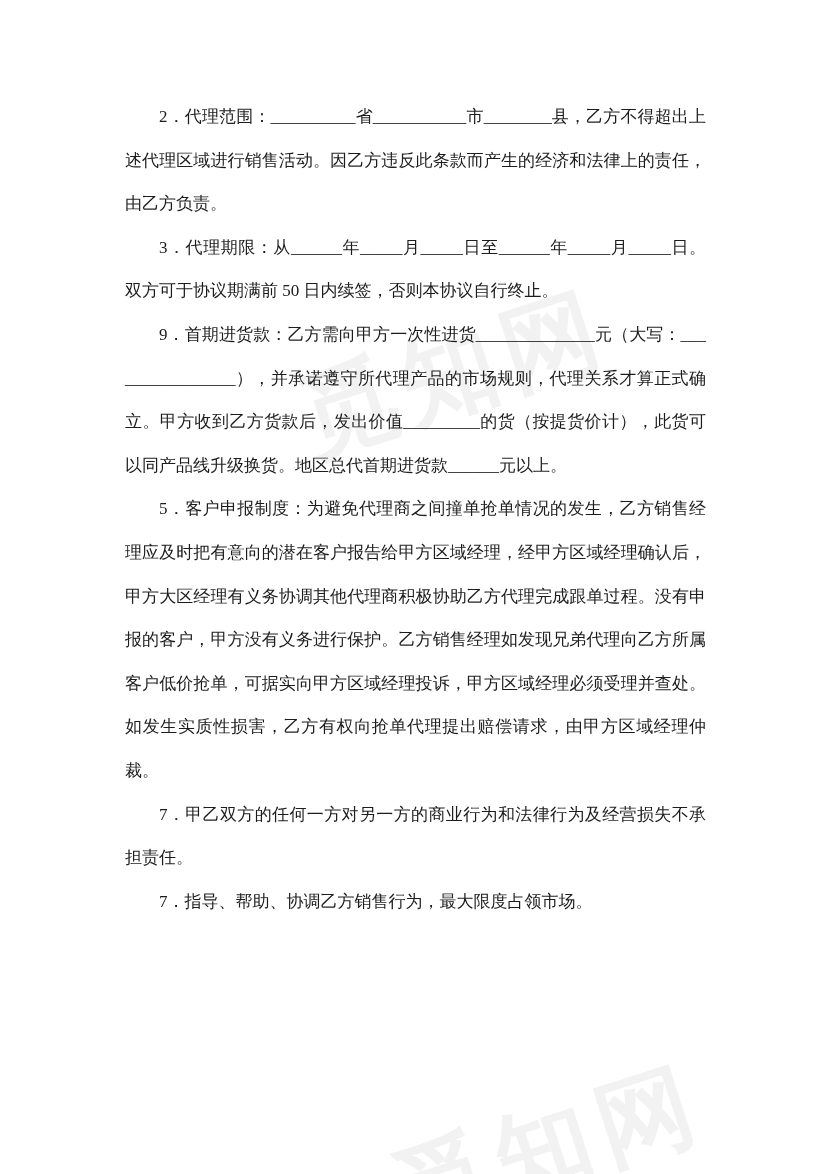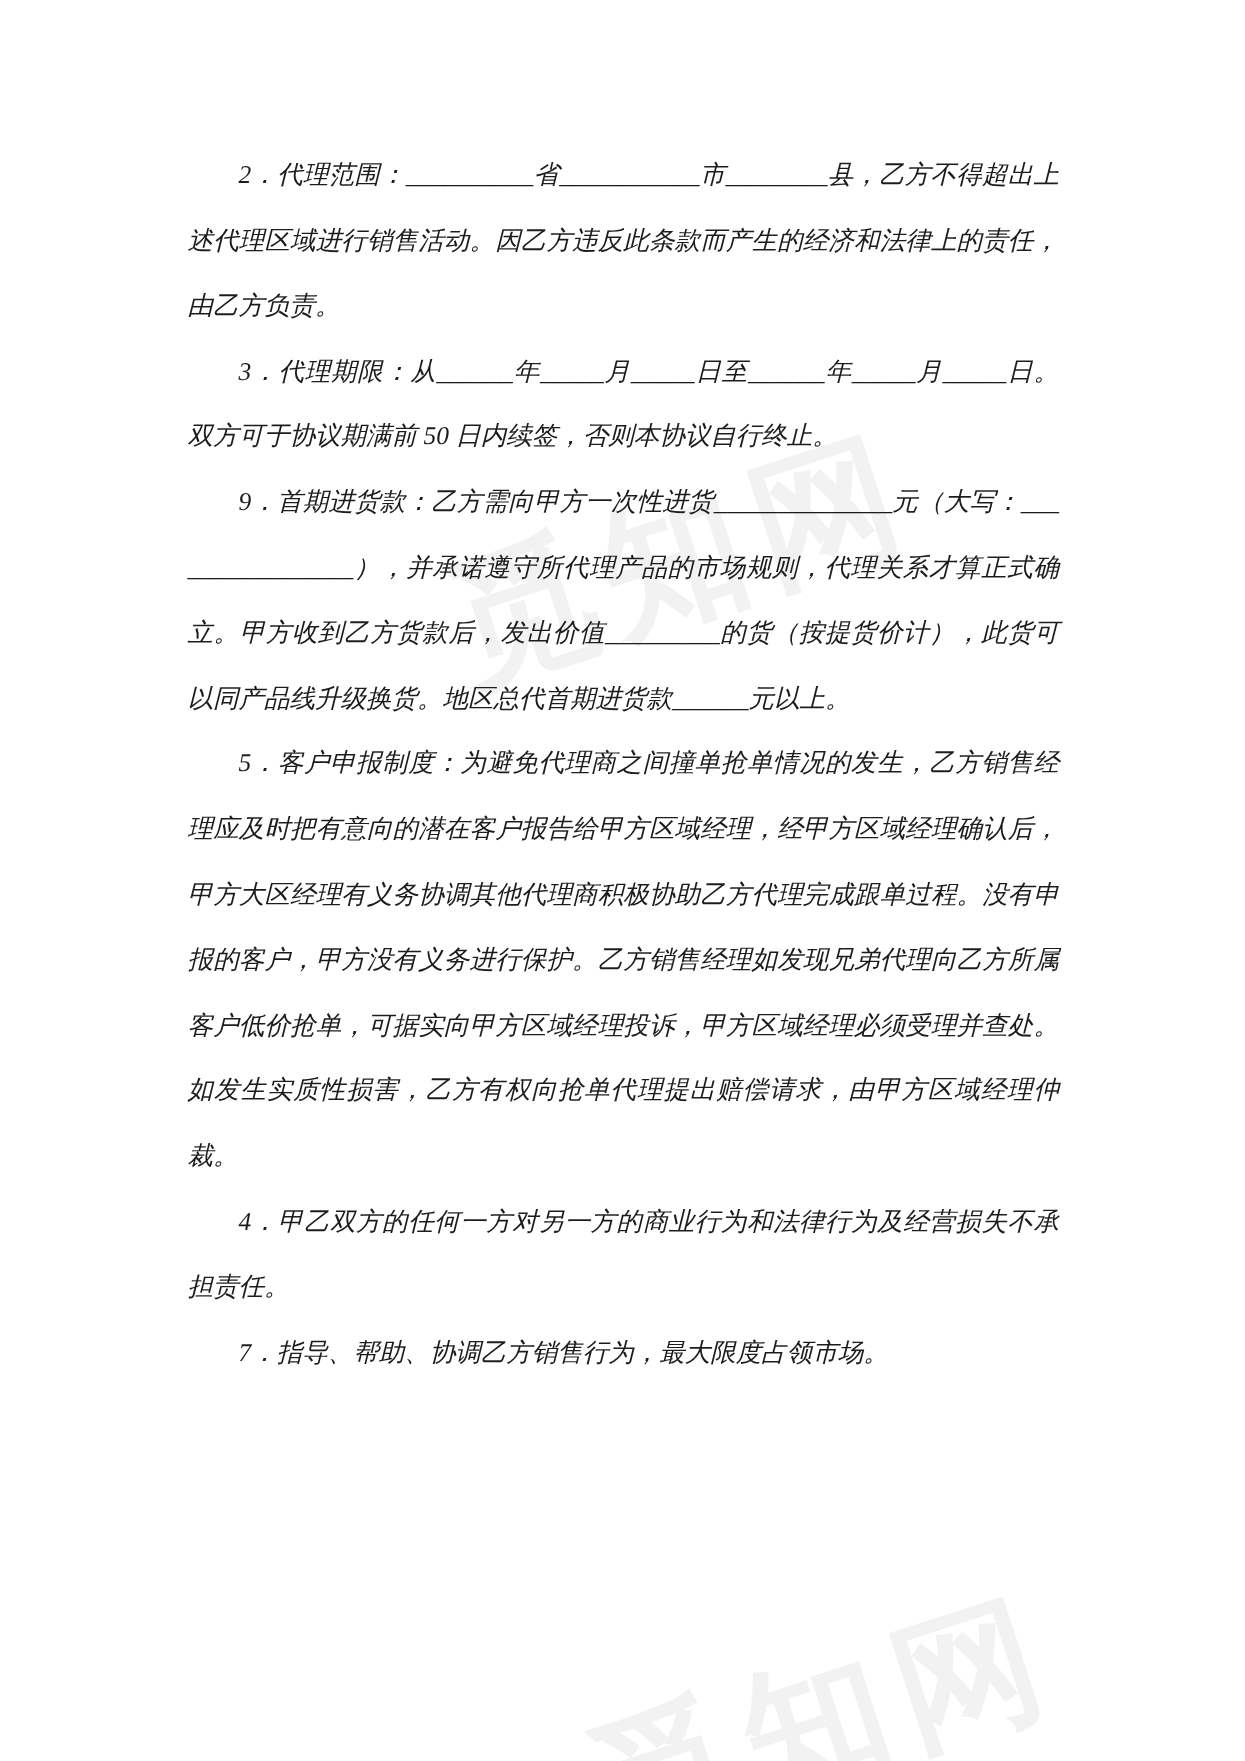--- a/index.html
+++ b/index.html
@@ -27,21 +27,20 @@
     z-index: 2;
   }
   .para {
     margin: 0;
     font-size: 17px;
     line-height: 43.6px;
     text-align: justify;
     text-indent: 2em;
     word-break: break-all;
     color: #1c1c1c;
-    font-style: italic;
   }
   .watermark {
     position: absolute;
     z-index: 1;
     font-size: 96px;
     font-weight: bold;
     color: rgba(160, 160, 160, 0.14);
     transform: rotate(-18deg);
     white-space: nowrap;
     pointer-events: none;
@@ -63,17 +62,17 @@
 
   <div class="watermark wm-center">觅知网</div>
 
   <div class="watermark wm-bottom">觅知网</div>
 
   <div class="doc-body">
     <p class="para">2．代理范围：__________省___________市________县，乙方不得超出上述代理区域进行销售活动。因乙方违反此条款而产生的经济和法律上的责任，由乙方负责。</p>
     <p class="para">3．代理期限：从______年_____月_____日至______年_____月_____日。双方可于协议期满前 50 日内续签，否则本协议自行终止。</p>
     <p class="para">9．首期进货款：乙方需向甲方一次性进货______________元（大写：________________），并承诺遵守所代理产品的市场规则，代理关系才算正式确立。甲方收到乙方货款后，发出价值_________的货（按提货价计），此货可以同产品线升级换货。地区总代首期进货款______元以上。</p>
     <p class="para">5．客户申报制度：为避免代理商之间撞单抢单情况的发生，乙方销售经理应及时把有意向的潜在客户报告给甲方区域经理，经甲方区域经理确认后，甲方大区经理有义务协调其他代理商积极协助乙方代理完成跟单过程。没有申报的客户，甲方没有义务进行保护。乙方销售经理如发现兄弟代理向乙方所属客户低价抢单，可据实向甲方区域经理投诉，甲方区域经理必须受理并查处。如发生实质性损害，乙方有权向抢单代理提出赔偿请求，由甲方区域经理仲裁。</p>
-    <p class="para">4．甲乙双方的任何一方对另一方的商业行为和法律行为及经营损失不承担责任。</p>
+    <p class="para">7．甲乙双方的任何一方对另一方的商业行为和法律行为及经营损失不承担责任。</p>
     <p class="para">7．指导、帮助、协调乙方销售行为，最大限度占领市场。</p>
   </div>
 
 </div>
 
 </body></html>

